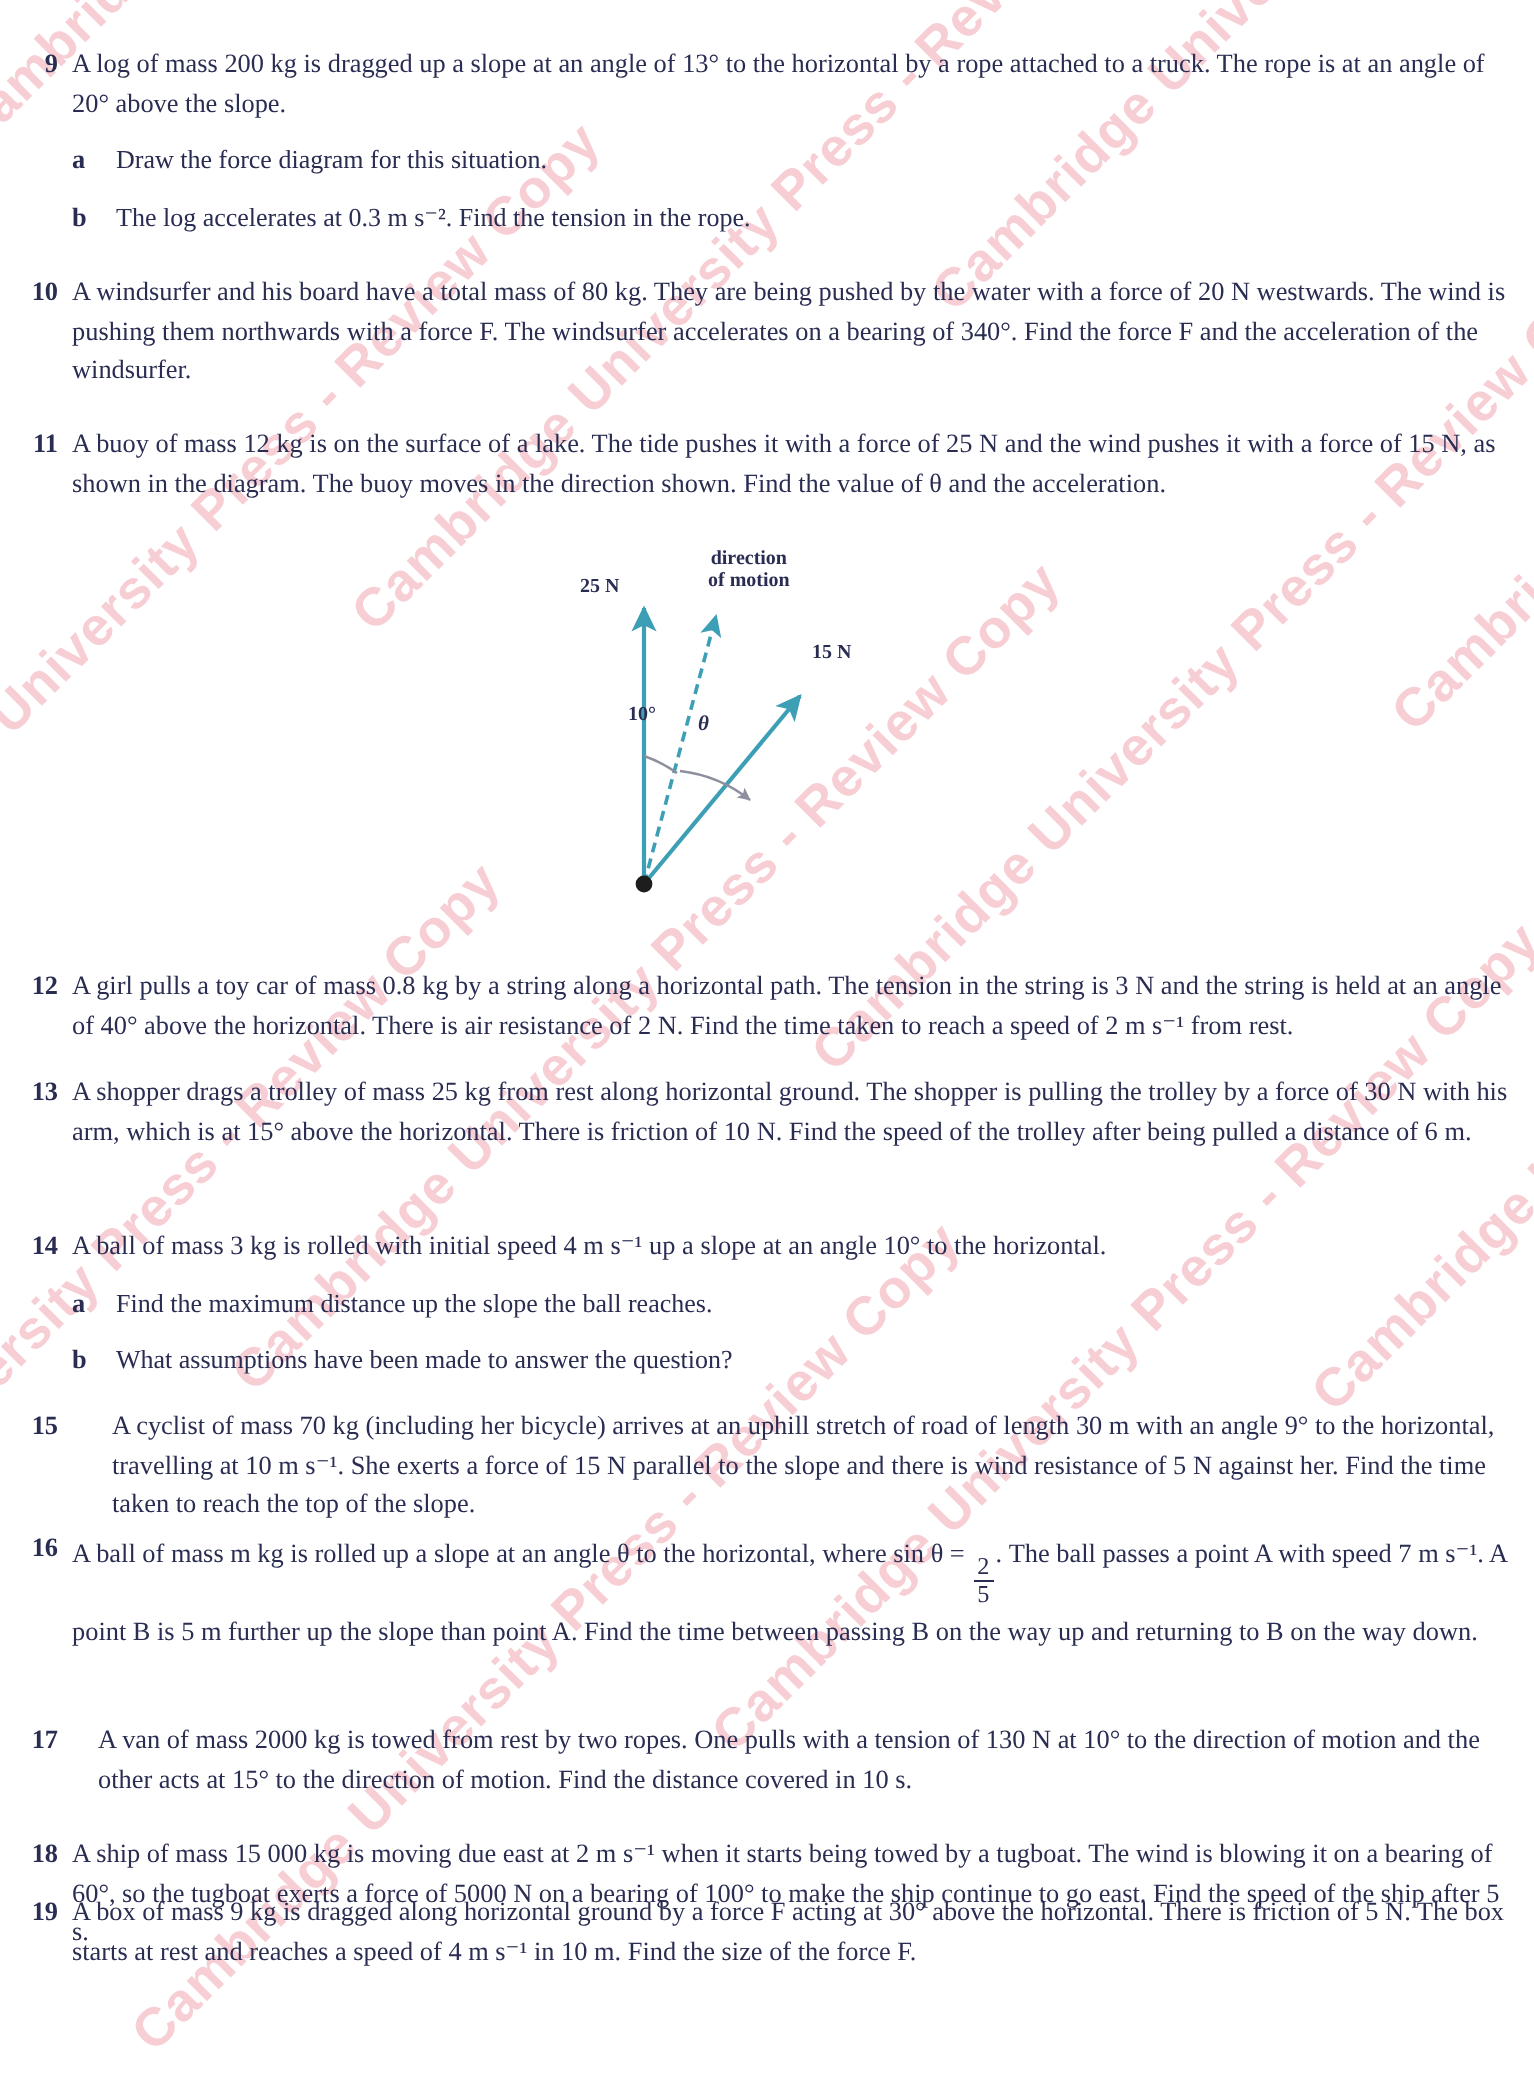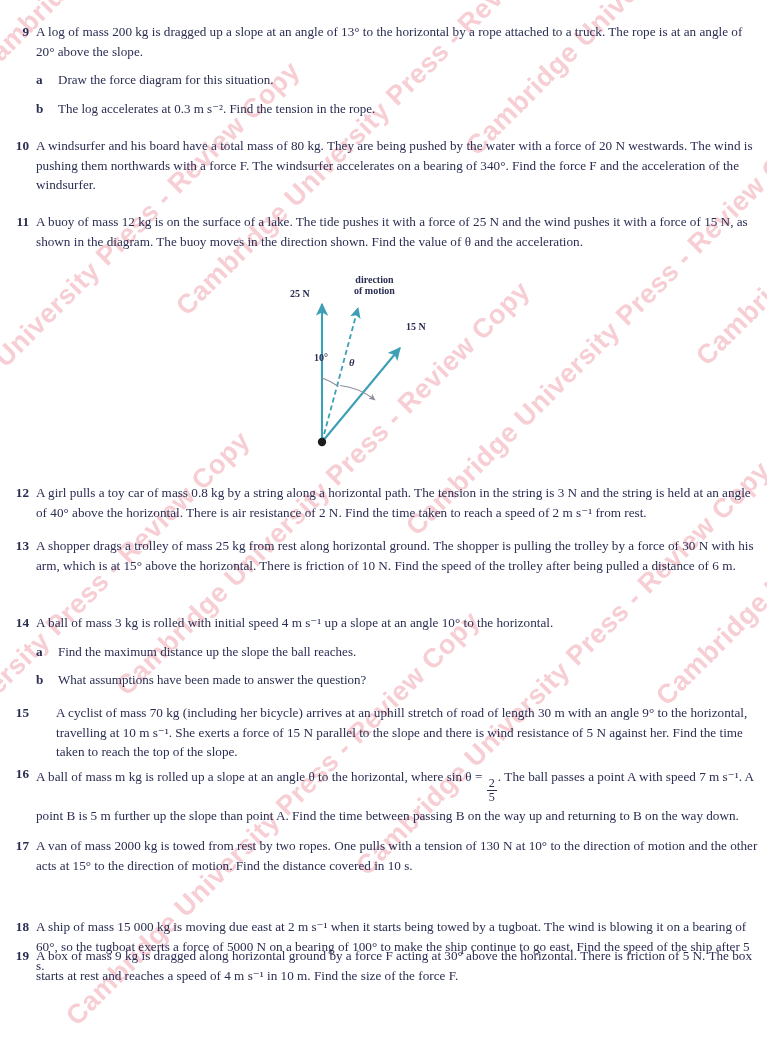--- a/index.html
+++ b/index.html
@@ -222,21 +222,21 @@
     <div class="question" style="top:764px;">
       <div class="qnum">16</div>
       <div class="qbody" style="line-height:25px;">
         <span>A ball of mass m kg is rolled up a slope at an angle θ to the horizontal, where sin θ = </span><span class="frac">
             <span class="num">2</span>
             <span class="den">5</span>
           </span><span>. The ball passes a point A with speed 7 m s⁻¹. A point B is 5 m further up the slope than point A. Find the time between passing B on the way up and returning to B on the way down.</span>
       </div>
     </div>
 
-    <div class="question" style="top:836px;">
+    <div class="question" style="top:860px;gap:13px;">
       <div class="qnum">17</div>
       <div class="qbody">
         <span class="qtext">A van of mass 2000 kg is towed from rest by two ropes. One pulls with a tension of 130 N at 10° to the direction of motion and the other acts at 15° to the direction of motion. Find the distance covered in 10 s.</span>
       </div>
     </div>
 
     <div class="question" style="top:917px;">
       <div class="qnum">18</div>
       <div class="qbody">
         <span class="qtext">A ship of mass 15 000 kg is moving due east at 2 m s⁻¹ when it starts being towed by a tugboat. The wind is blowing it on a bearing of 60°, so the tugboat exerts a force of 5000 N on a bearing of 100° to make the ship continue to go east. Find the speed of the ship after 5 s.</span>

